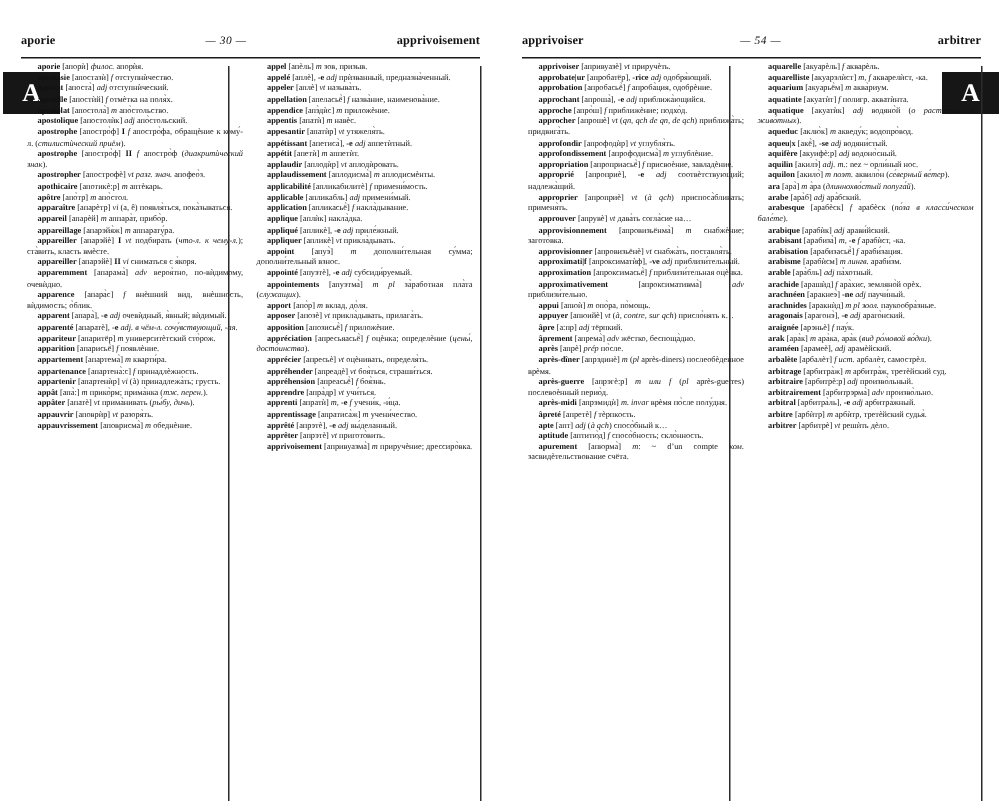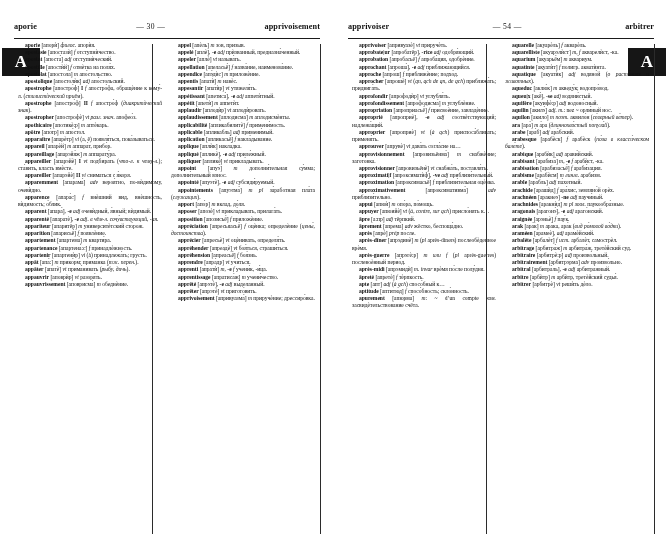--- a/index.html
+++ b/index.html
@@ -39,21 +39,21 @@
     font-size: 8.2px;
     font-weight: bold;
     letter-spacing: 0.1px;
     display: flex;
     align-items: flex-start;
     justify-content: space-between;
     border-bottom: 0.7px solid #1a1a1a;
     padding-bottom: 1.5px;
   }
   .rh-left  { text-align: left; }
-  .rh-num   { font-weight: normal; font-size: 7.6px; letter-spacing: .4px; }
+  .rh-num   { font-weight: normal; font-size: 7.6px; letter-spacing: .4px; font-style: italic; }
   .rh-right { text-align: right; }
 
   .thumb-index {
     position: absolute;
     width: 38px;
     height: 28px;
     background: #161616;
     color: #ffffff;
     font-size: 17px;
     font-weight: bold;

